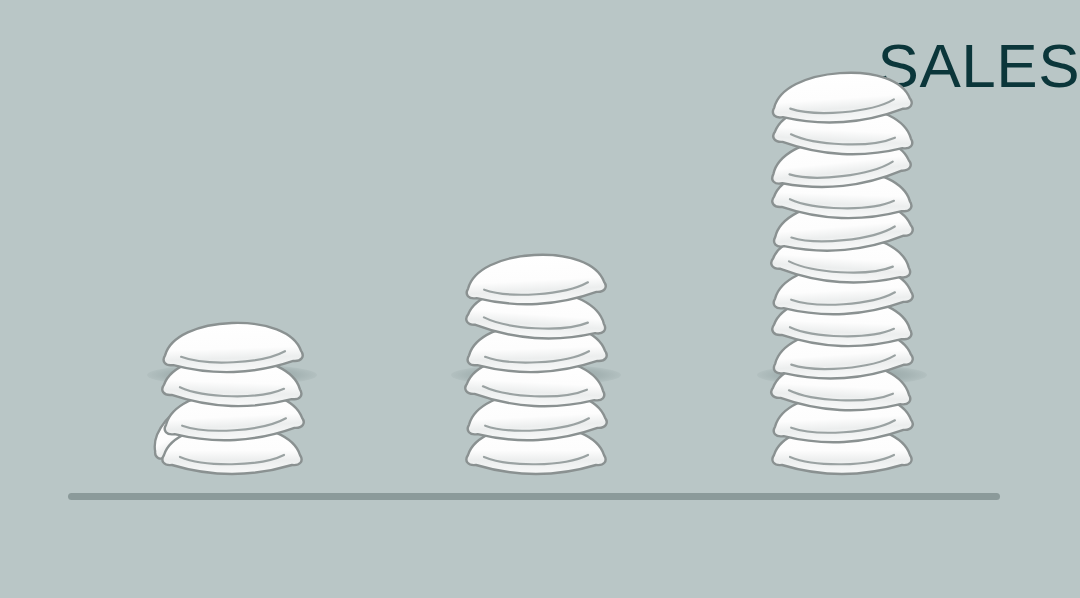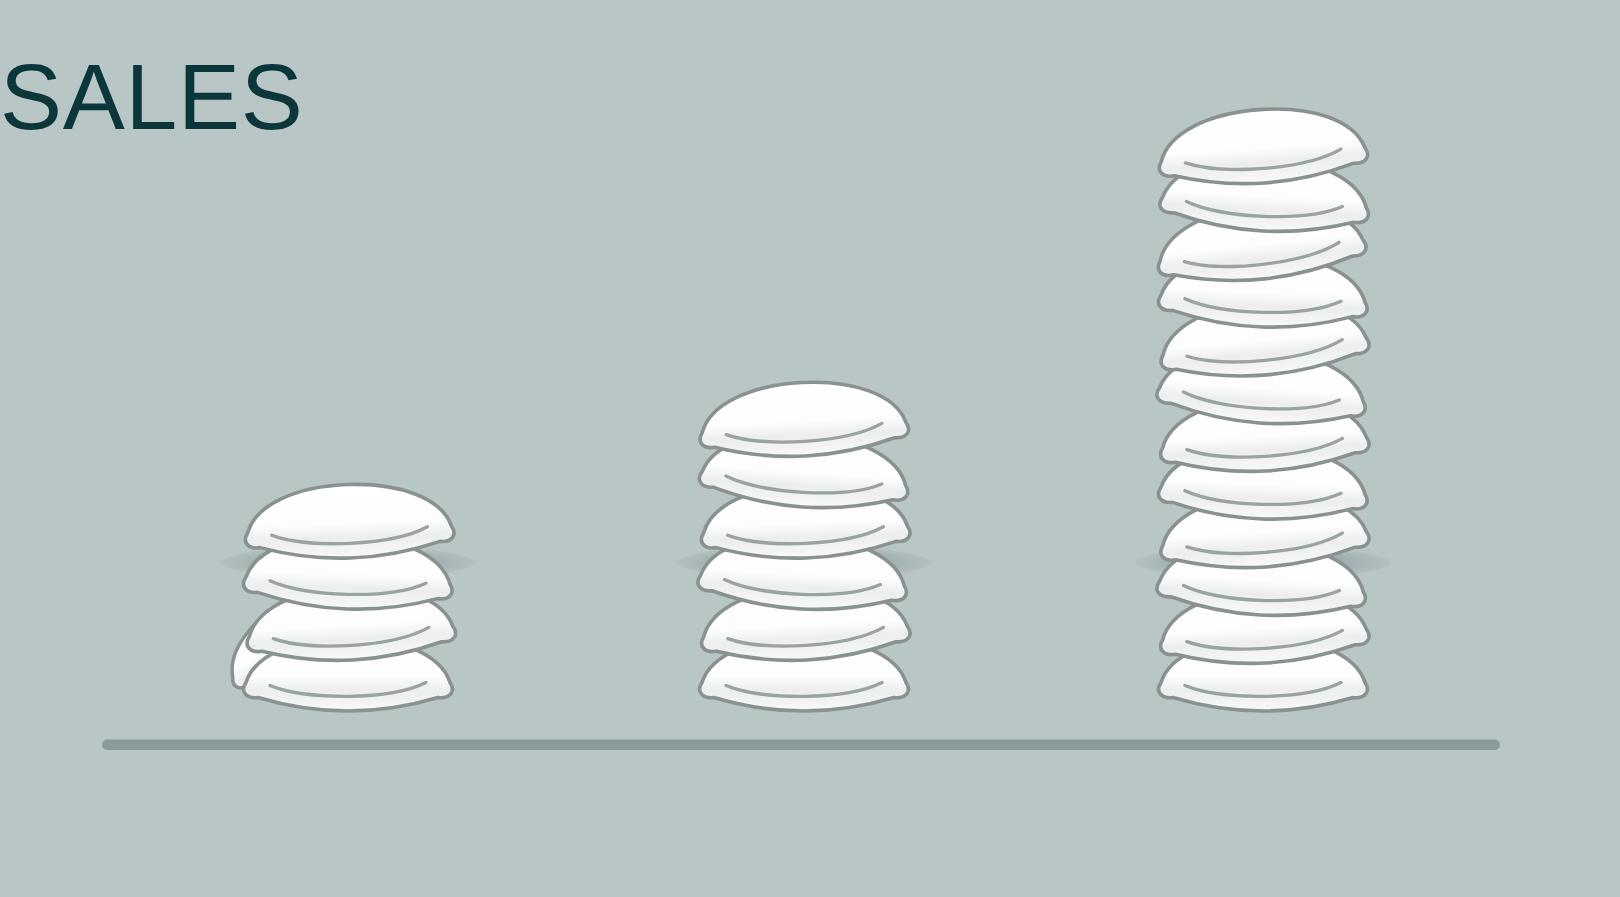--- a/index.html
+++ b/index.html
@@ -18,21 +18,21 @@
     height: 598px;
     background: #b9c6c6;
     overflow: hidden;
   }
   
   #chart-title {
     position: absolute;
     left: 0;
     top: 31px;
     width: 1080px;
-    text-align: left;
+    text-align: right;
     font-size: 62px;
     line-height: 70px;
     color: #0b363a;
     letter-spacing: 0.5px;
     font-weight: 400;
   }
   
   .column {
     position: absolute;
     bottom: 0;

